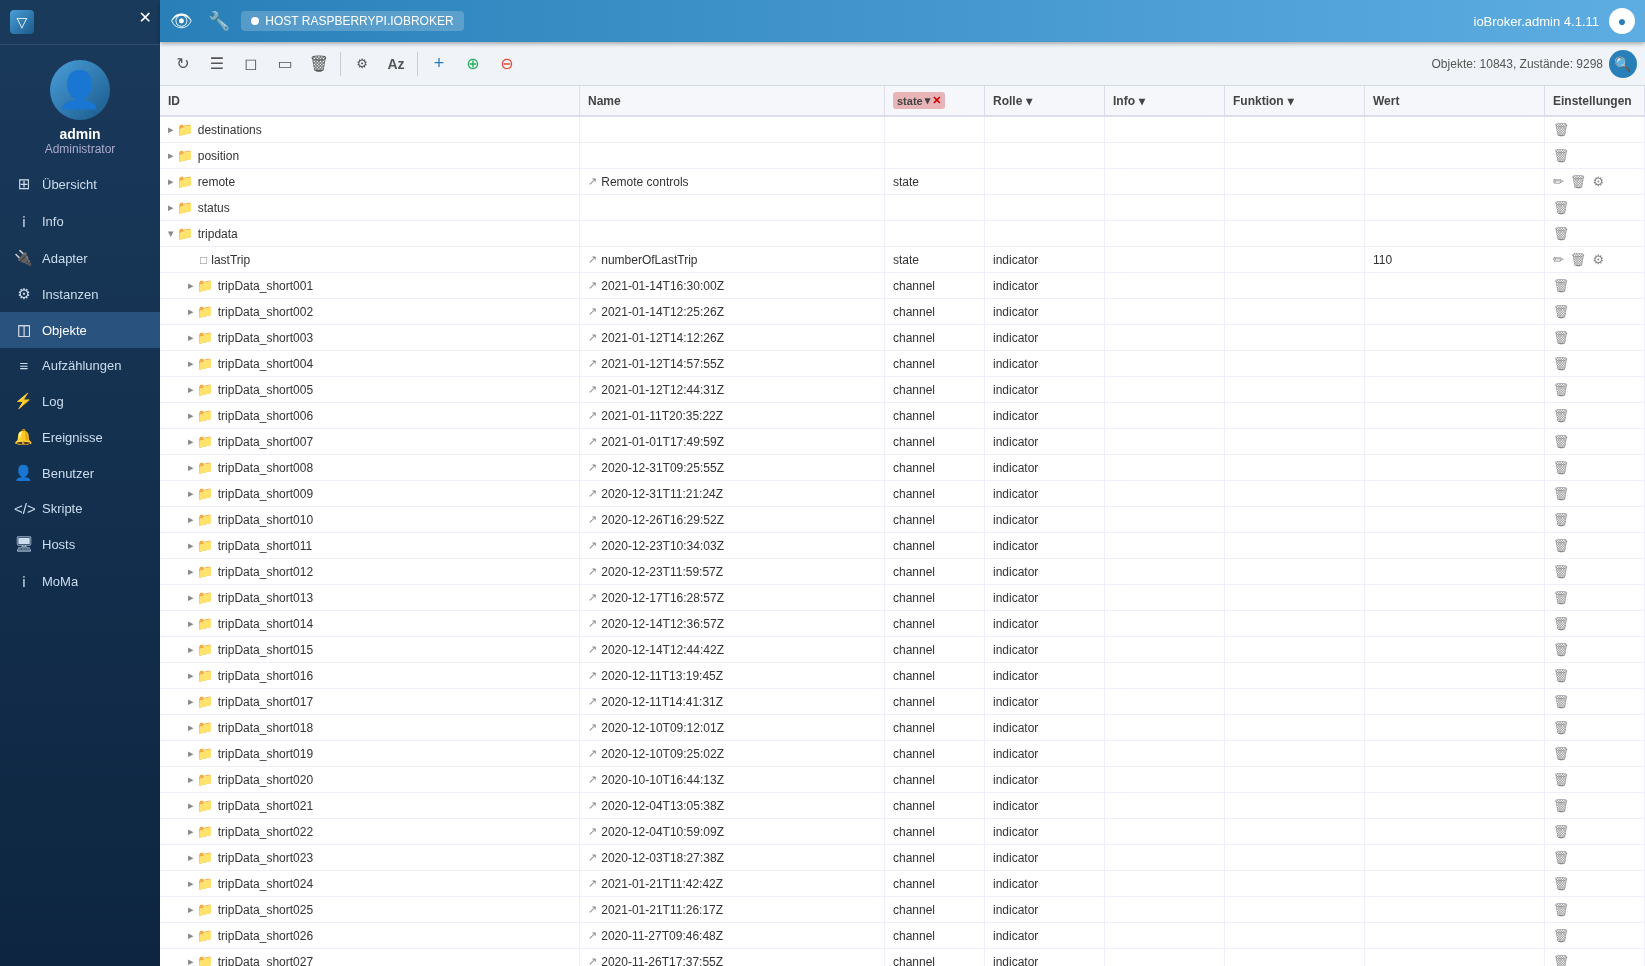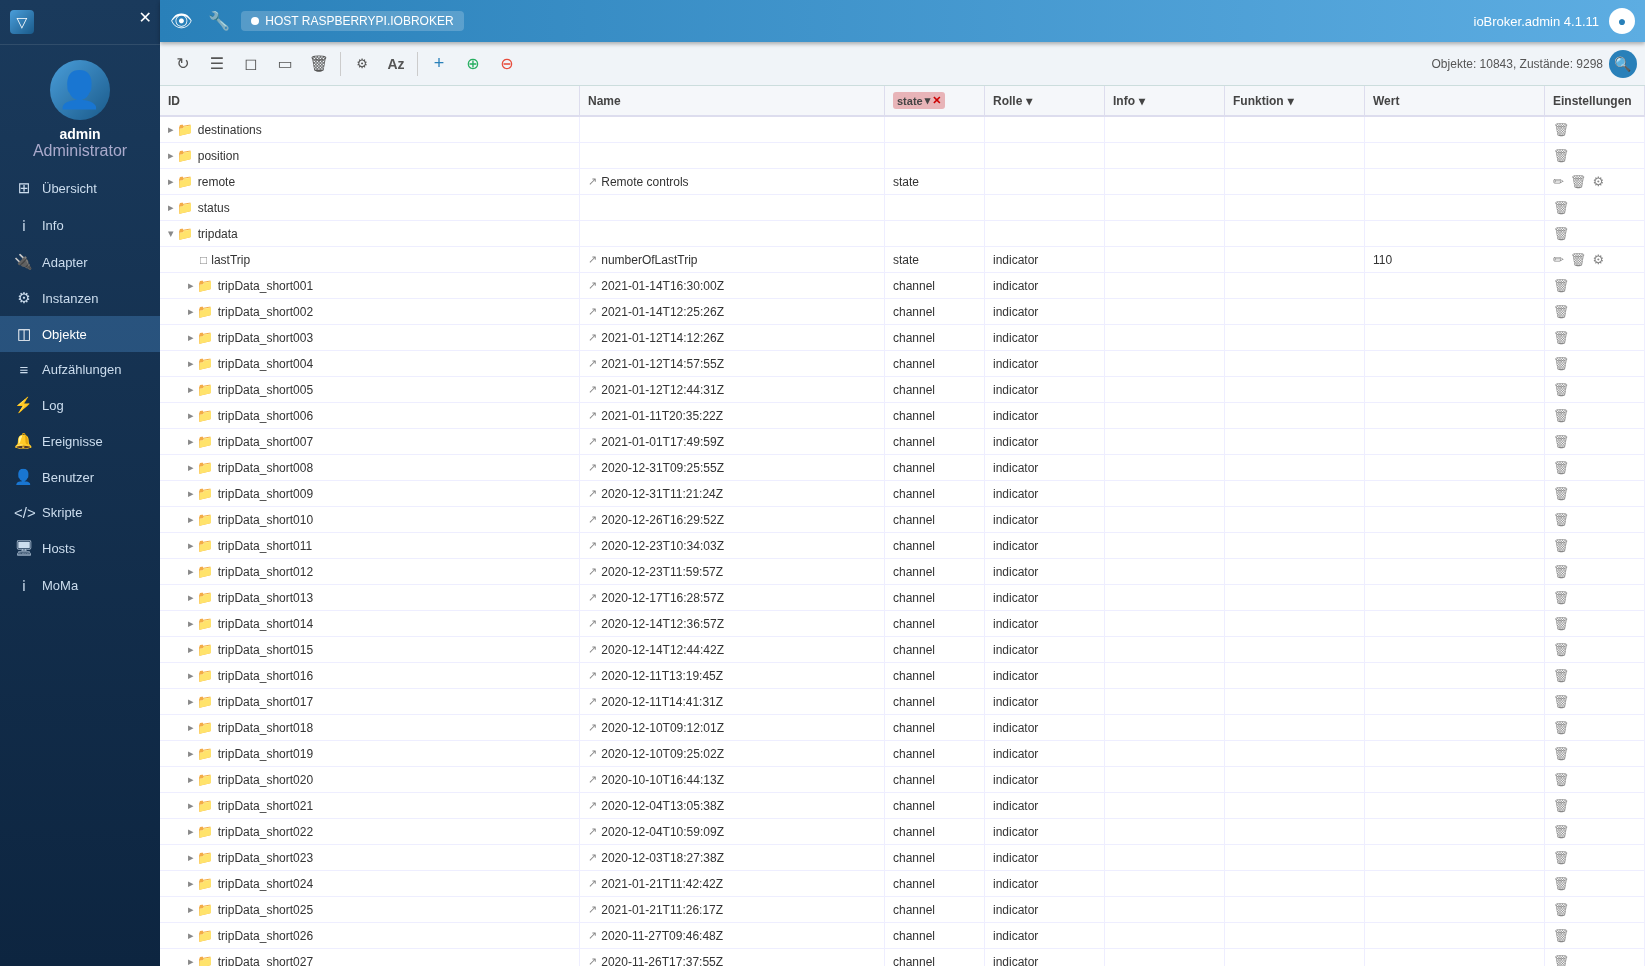--- a/index.html
+++ b/index.html
@@ -19,21 +19,21 @@
       display: flex; flex-direction: column; align-items: center; padding: 15px 10px 10px;
     }
     .avatar {
       width: 60px; height: 60px; border-radius: 50%;
       background: linear-gradient(135deg, #4a9eda, #1a5a8a);
       display: flex; align-items: center; justify-content: center; margin-bottom: 6px;
       overflow: hidden;
     }
     .avatar-icon { font-size: 36px; color: #ccc; }
     .user-name { font-size: 14px; font-weight: bold; color: #fff; }
-    .user-role { font-size: 16px; color: #aac; }
+    .user-role { font-size: 12px; color: #aac; }
     .sidebar-nav { flex: 1; overflow-y: auto; }
     .nav-item {
       display: flex; align-items: center; padding: 9px 14px; cursor: pointer;
       color: #cde; font-size: 13px; transition: background 0.15s;
     }
     .nav-item.active { background: rgba(100,180,255,0.25); color: #fff; }
     .nav-icon { width: 20px; margin-right: 8px; font-size: 15px; text-align: center; }
     .close-btn {
       position: absolute; top: 8px; right: 8px; color: #fff; cursor: pointer;
       font-size: 16px; background: none; border: none;

